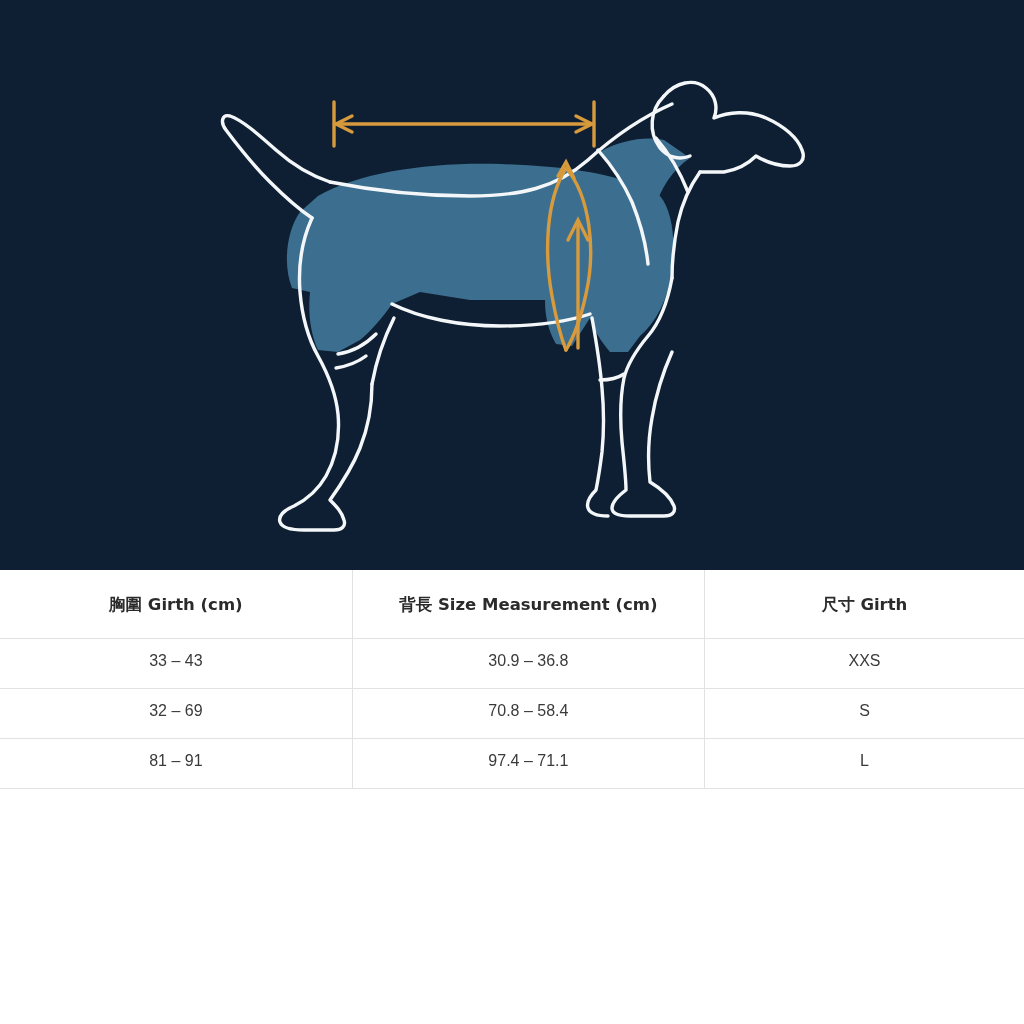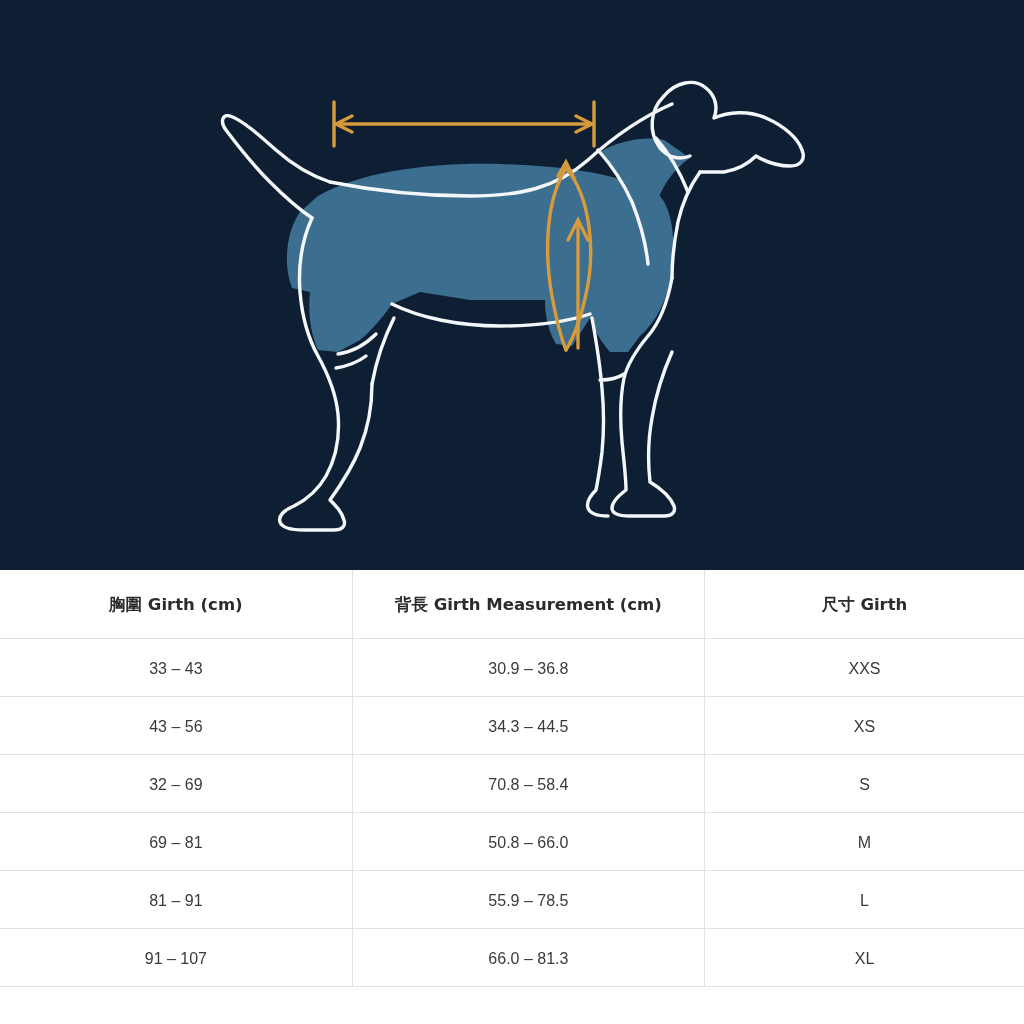--- a/index.html
+++ b/index.html
@@ -58,21 +58,21 @@
   }
   table.size-table th {
     font-size: 16.5px;
     padding: 24px 6px 22px 6px;
     font-weight: 600;
     color: #2b2b2b;
     background: #ffffff;
   }
   table.size-table td {
     font-size: 16px;
-    padding: 21px 6px 18px 6px;
+    padding: 13px 6px 18px 6px;
     color: #3a3a3a;
   }
   col.col-girth { width: 34.4%; }
   col.col-back  { width: 34.4%; }
   col.col-size  { width: 31.2%; }
 
   .cjk { font-family: "DejaVu Sans", "Liberation Sans", sans-serif; }
 </style>
 </head>
 <body>
@@ -194,52 +194,37 @@
   <div class="table-wrap">
     <table class="size-table">
       <colgroup>
         <col class="col-girth">
         <col class="col-back">
         <col class="col-size">
       </colgroup>
       <thead>
         <tr>
           <th class="cjk">胸圍 Girth (cm)</th>
-          <th class="cjk">背長 Girth Measurement (cm)</th>
+          <th class="cjk">背長 Size Measurement (cm)</th>
           <th class="cjk">尺寸 Girth</th>
         </tr>
       </thead>
       <tbody>
         <tr>
           <td>33 – 43</td>
           <td>30.9 – 36.8</td>
           <td>XXS</td>
         </tr>
         <tr>
-          <td>43 – 56</td>
-          <td>34.3 – 44.5</td>
-          <td>XS</td>
-        </tr>
-        <tr>
           <td>32 – 69</td>
           <td>70.8 – 58.4</td>
           <td>S</td>
         </tr>
         <tr>
-          <td>69 – 81</td>
-          <td>50.8 – 66.0</td>
-          <td>M</td>
-        </tr>
-        <tr>
           <td>81 – 91</td>
-          <td>55.9 – 78.5</td>
+          <td>97.4 – 71.1</td>
           <td>L</td>
-        </tr>
-        <tr>
-          <td>91 – 107</td>
-          <td>66.0 – 81.3</td>
-          <td>XL</td>
         </tr>
       </tbody>
     </table>
   </div>
 
 </div>
 
 </body></html>

